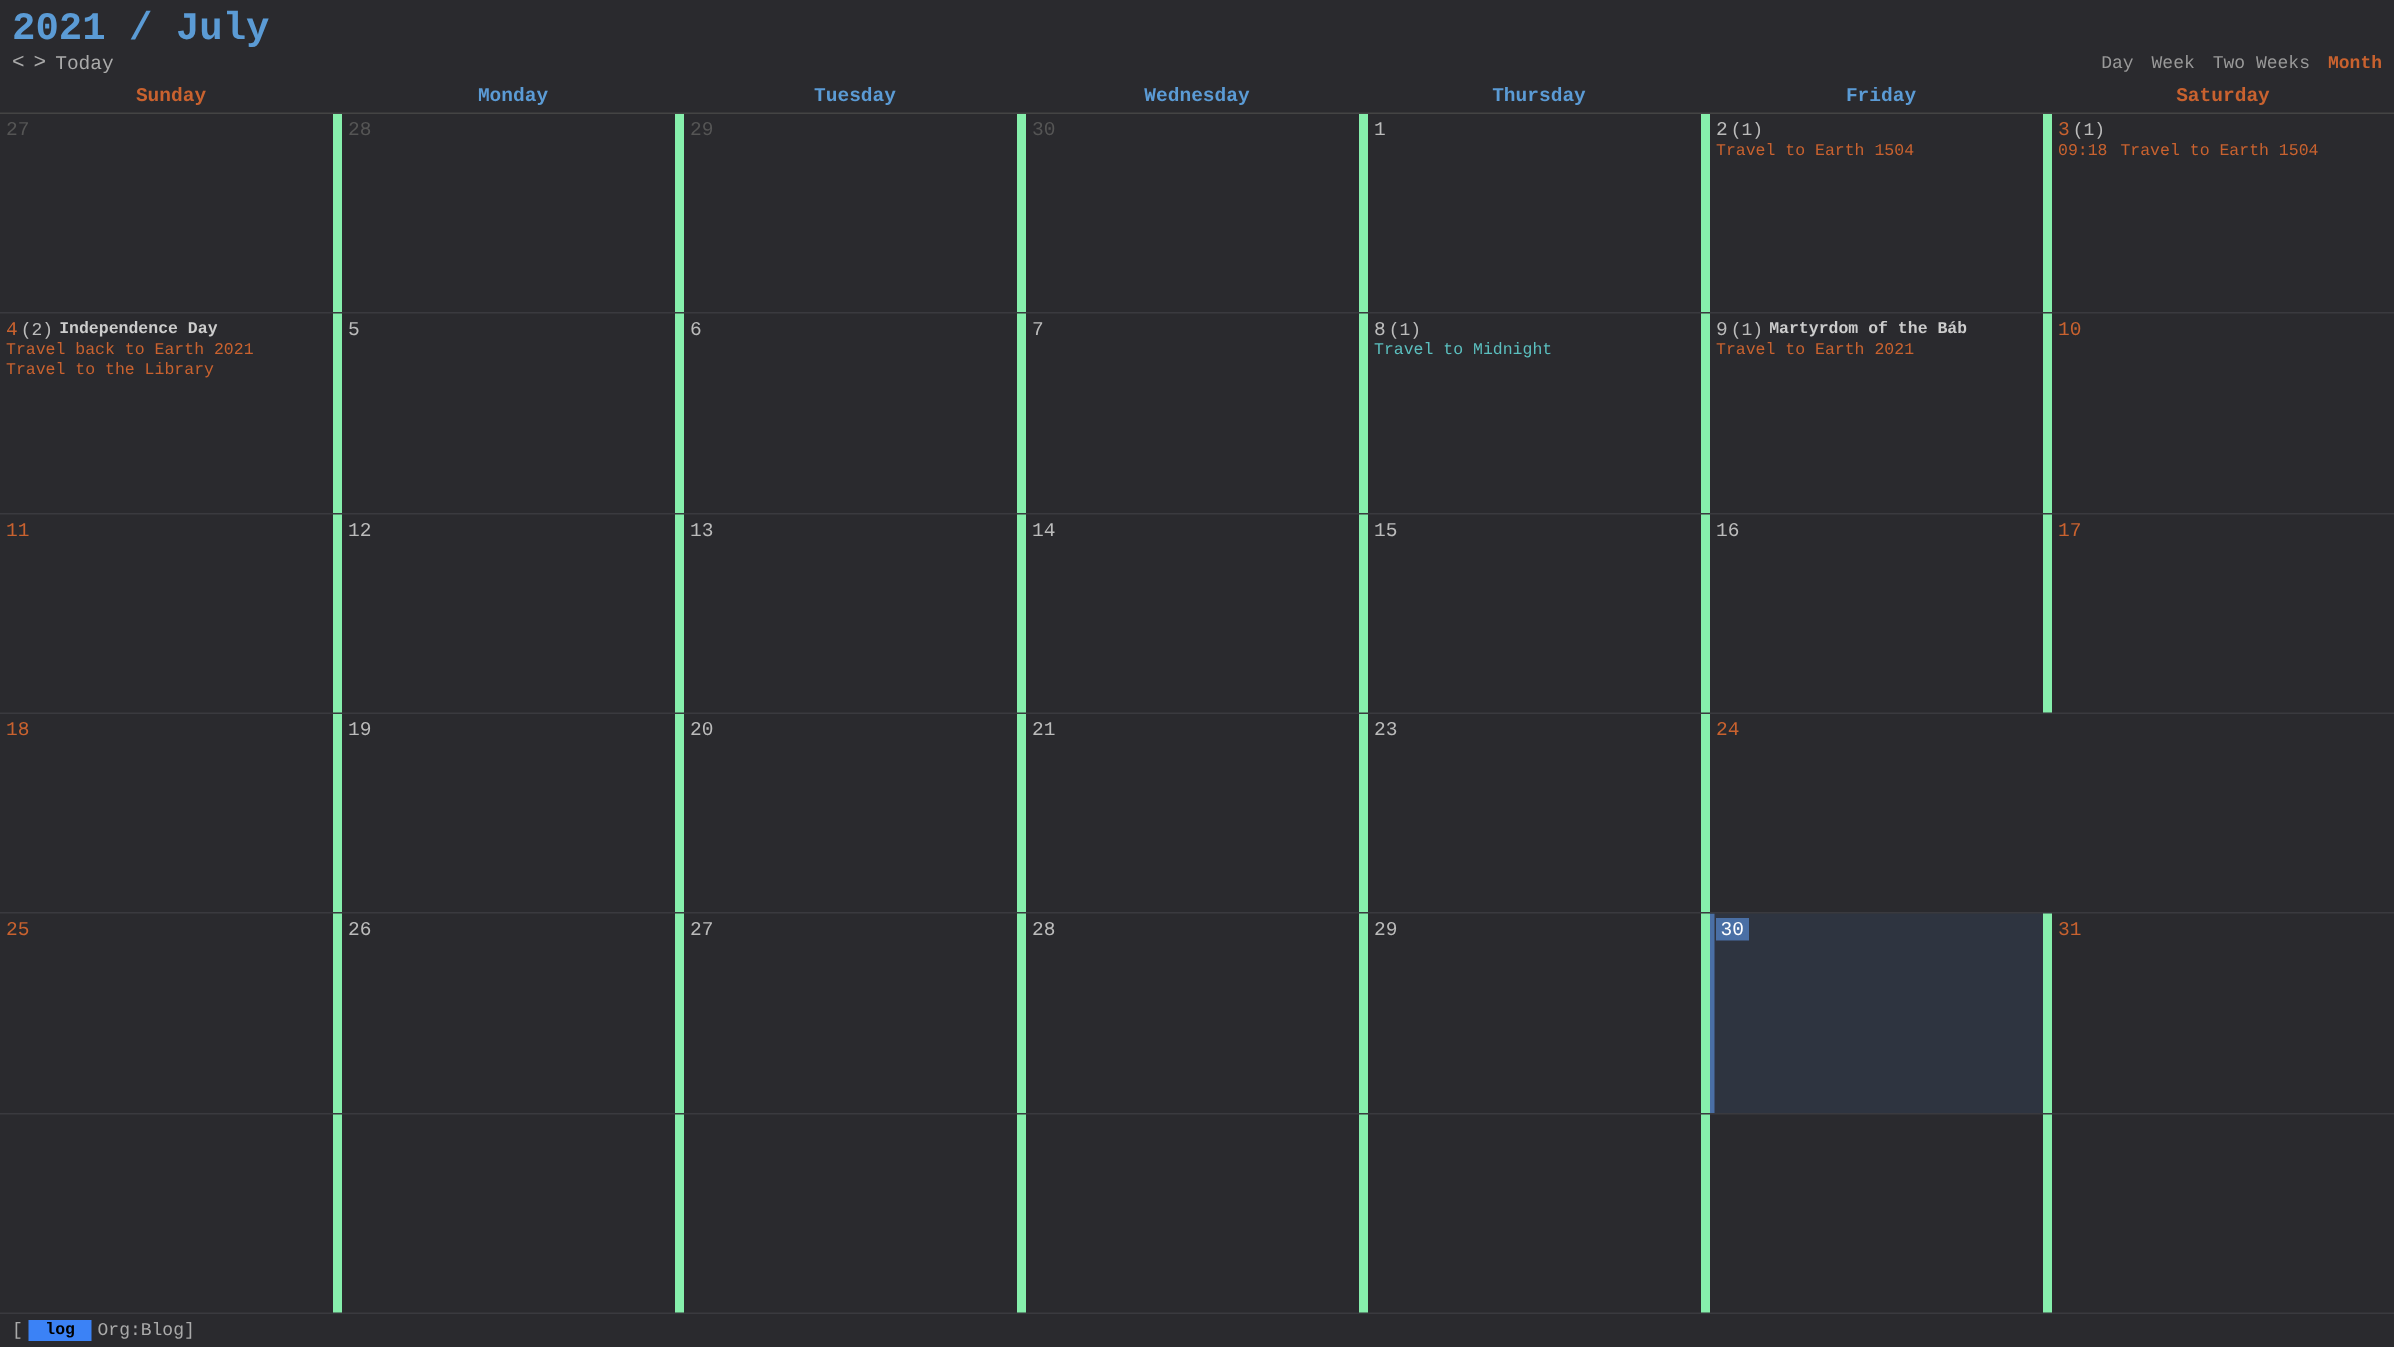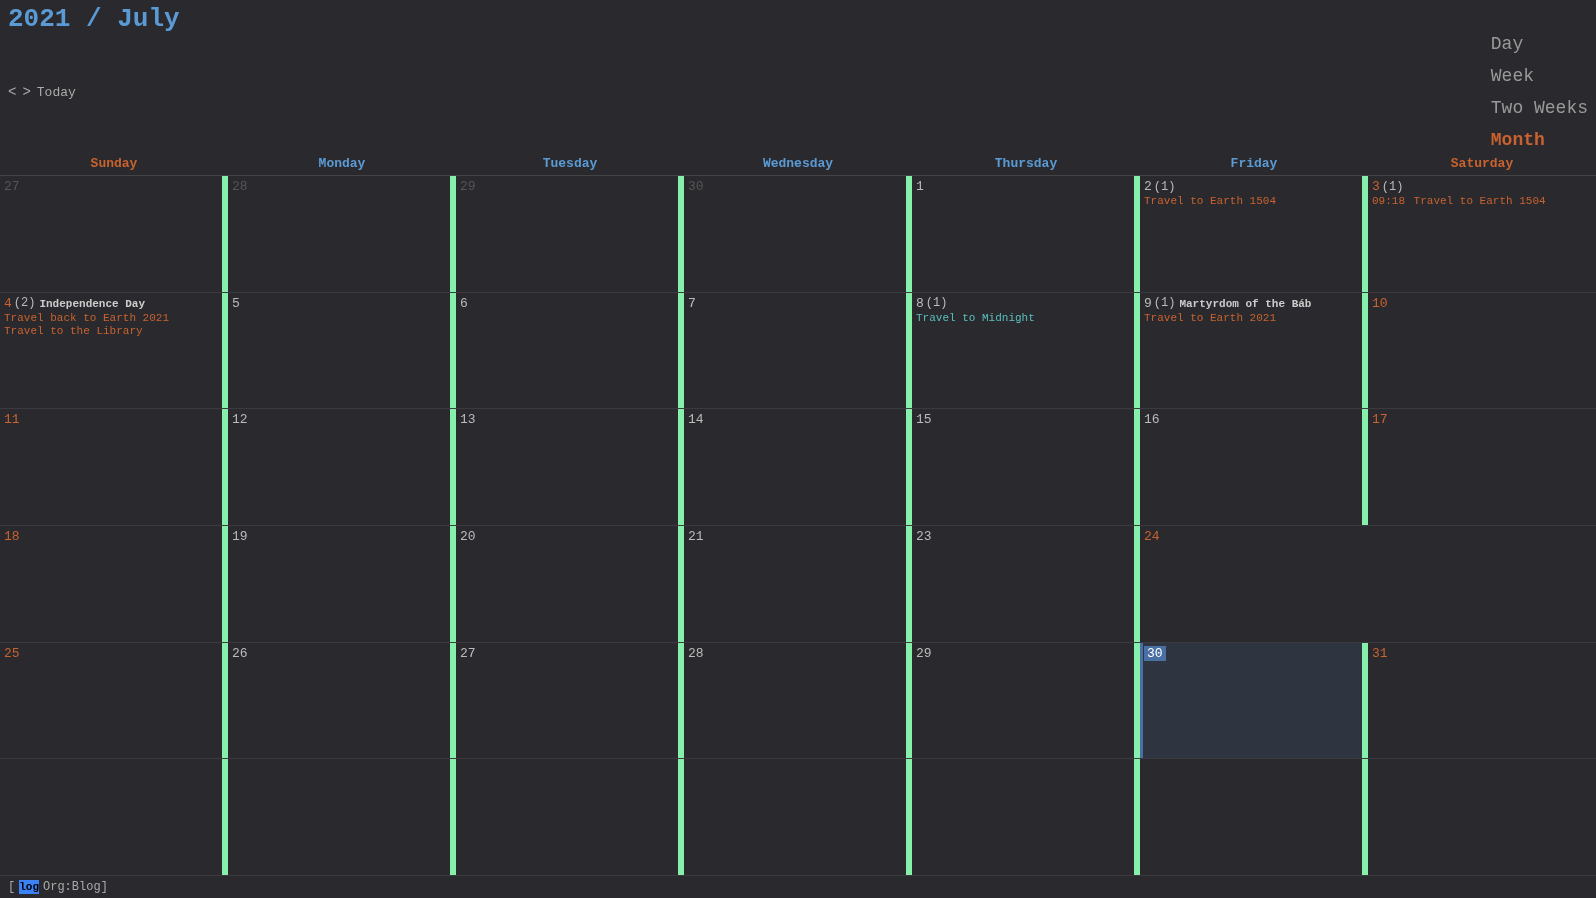--- a/index.html
+++ b/index.html
@@ -44,22 +44,21 @@
       font-family: inherit;
     }
     #today-btn {
       color: #aaa;
       font-size: 13px;
       cursor: pointer;
     }
     #view-btns {
       display: flex;
       gap: 12px;
-      font-size: 18px;
-      flex-direction: column;
+      font-size: 12px;
     }
     .view-btn {
       color: #999;
       cursor: pointer;
     }
     .view-btn.active {
       color: #c9622f;
       font-weight: bold;
     }
     #calendar {
@@ -140,21 +139,21 @@
       font-size: 12px;
       color: #aaa;
       flex-shrink: 0;
       display: flex;
       align-items: center;
       gap: 4px;
     }
     .footer-tag {
       background: #3b82f6;
       color: #000;
-      padding: 1px 0;
+      padding: 1px 11px;
       font-size: 11px;
       font-weight: bold;
     }
     .today-cell {
       background: rgba(74, 111, 165, 0.15);
     }
     .today-bar {
       position: absolute;
       top: 0;
       left: 0;

